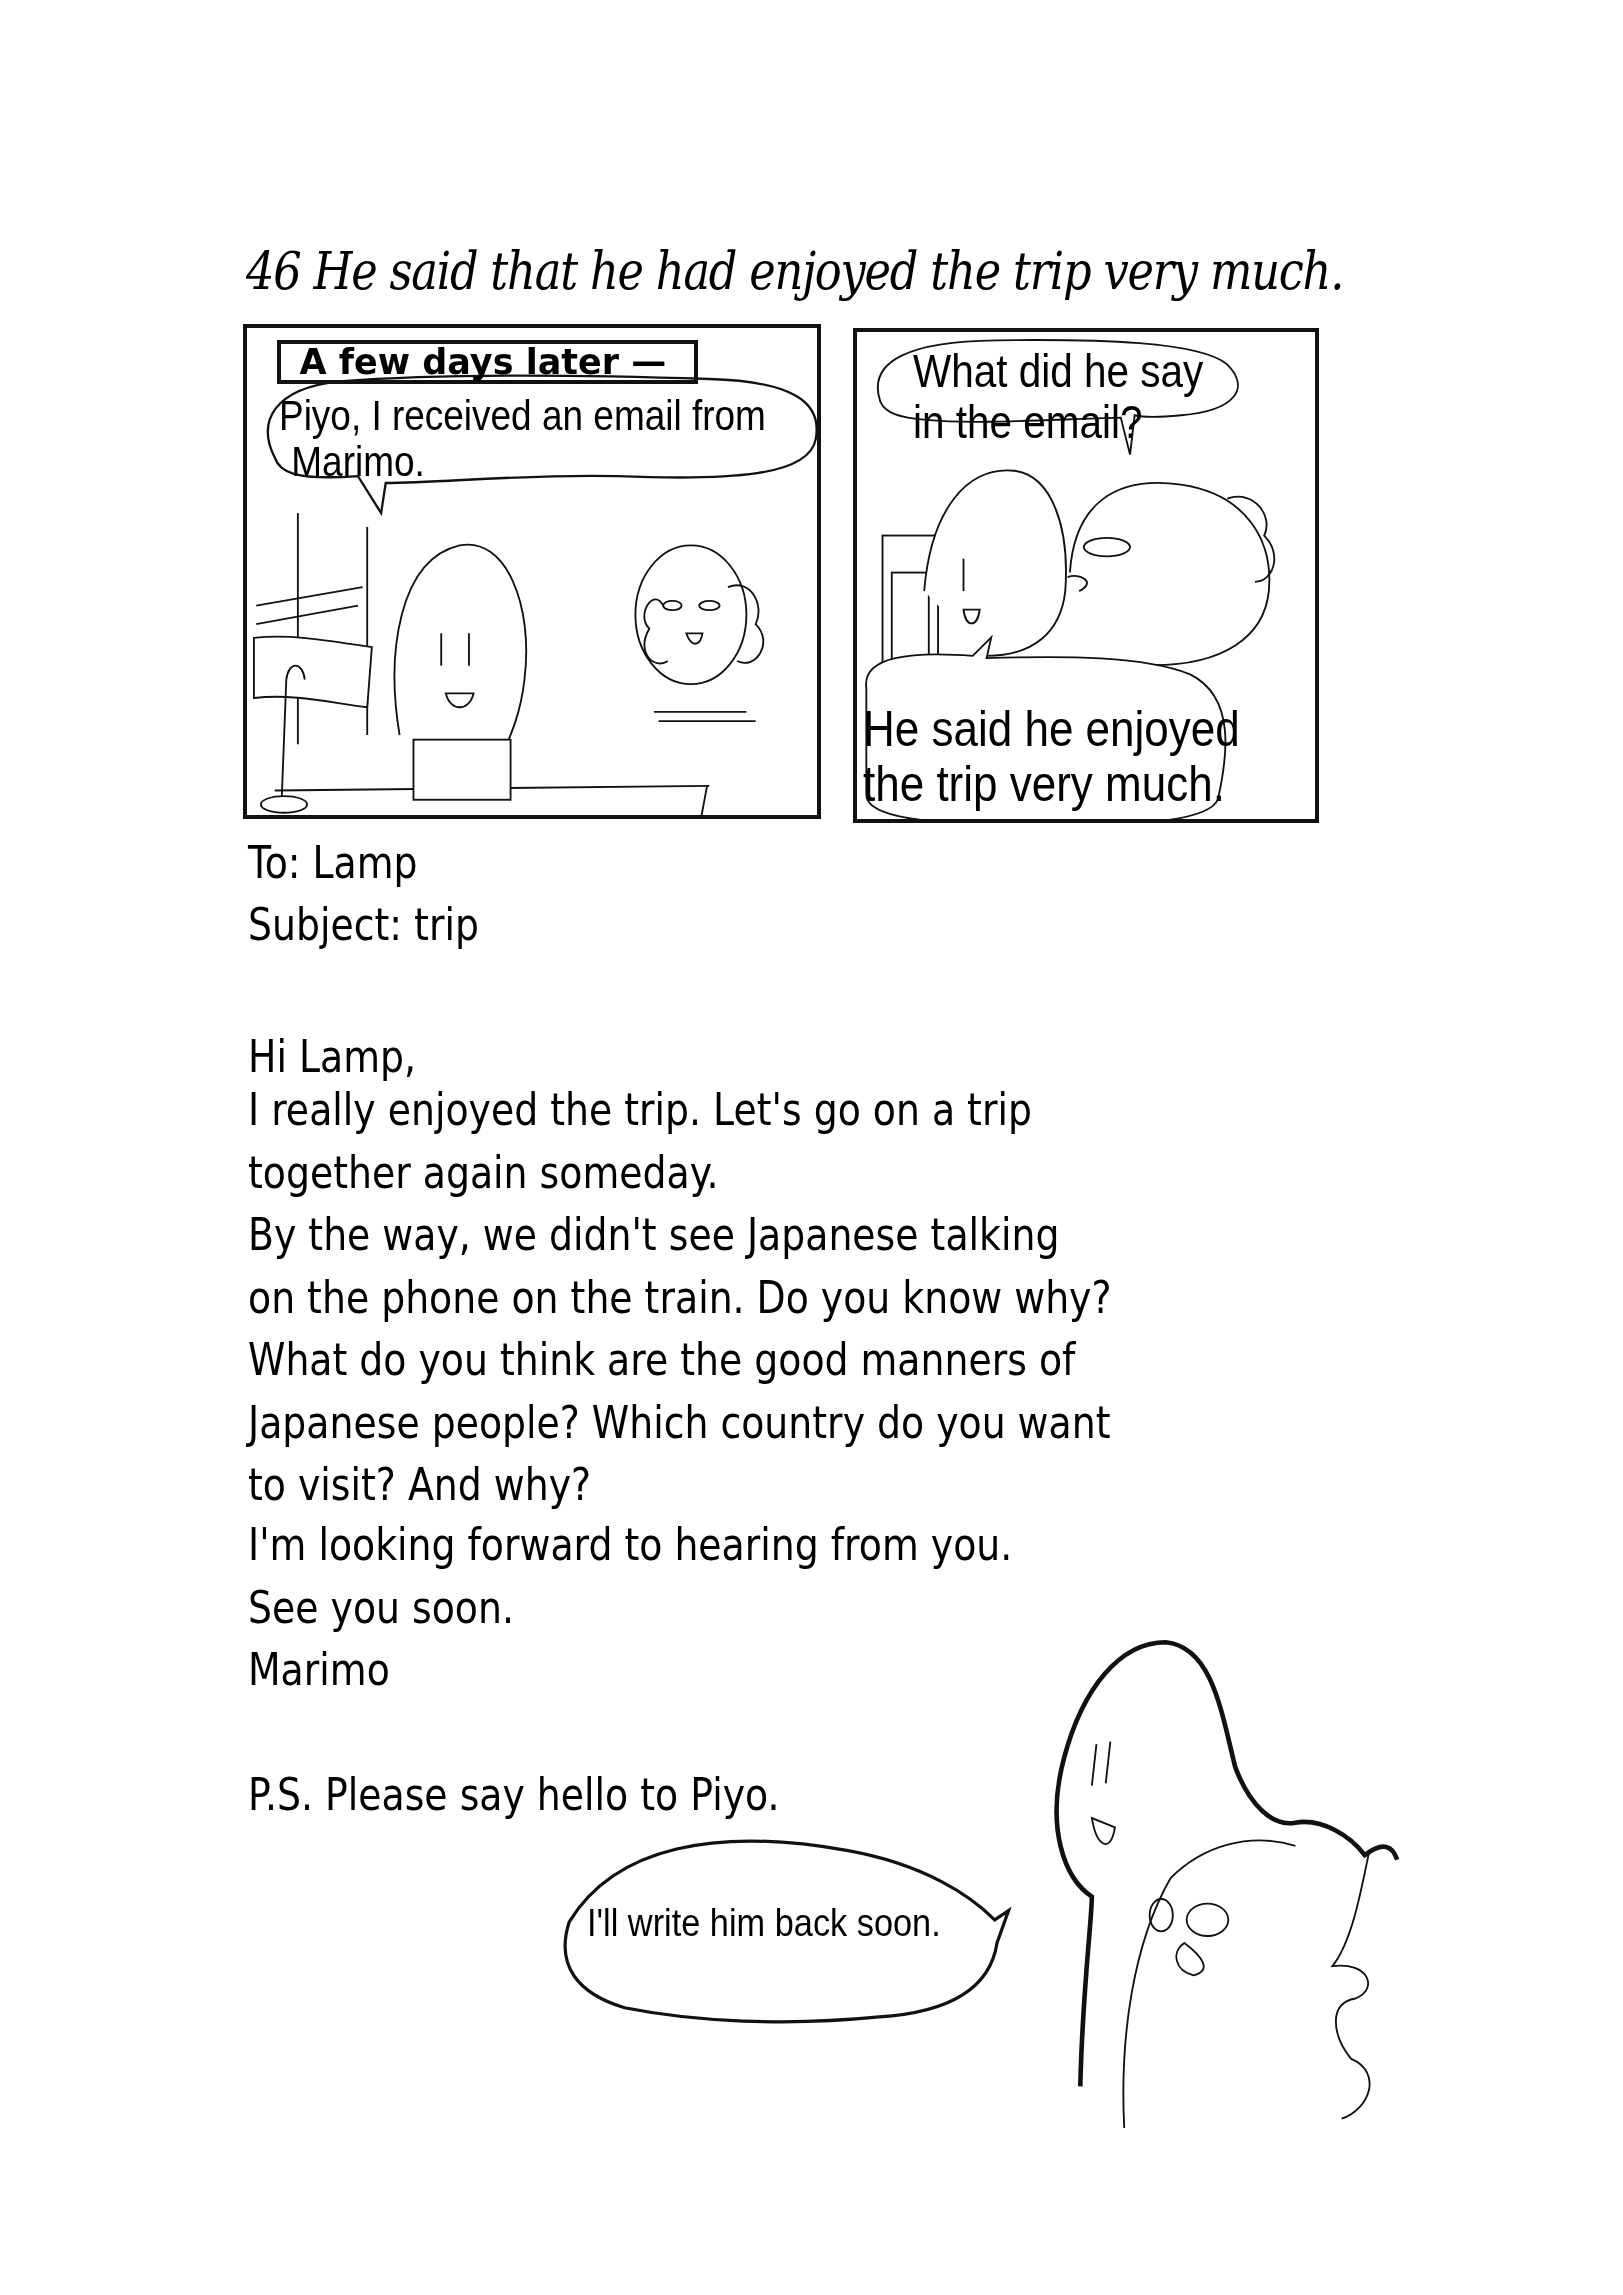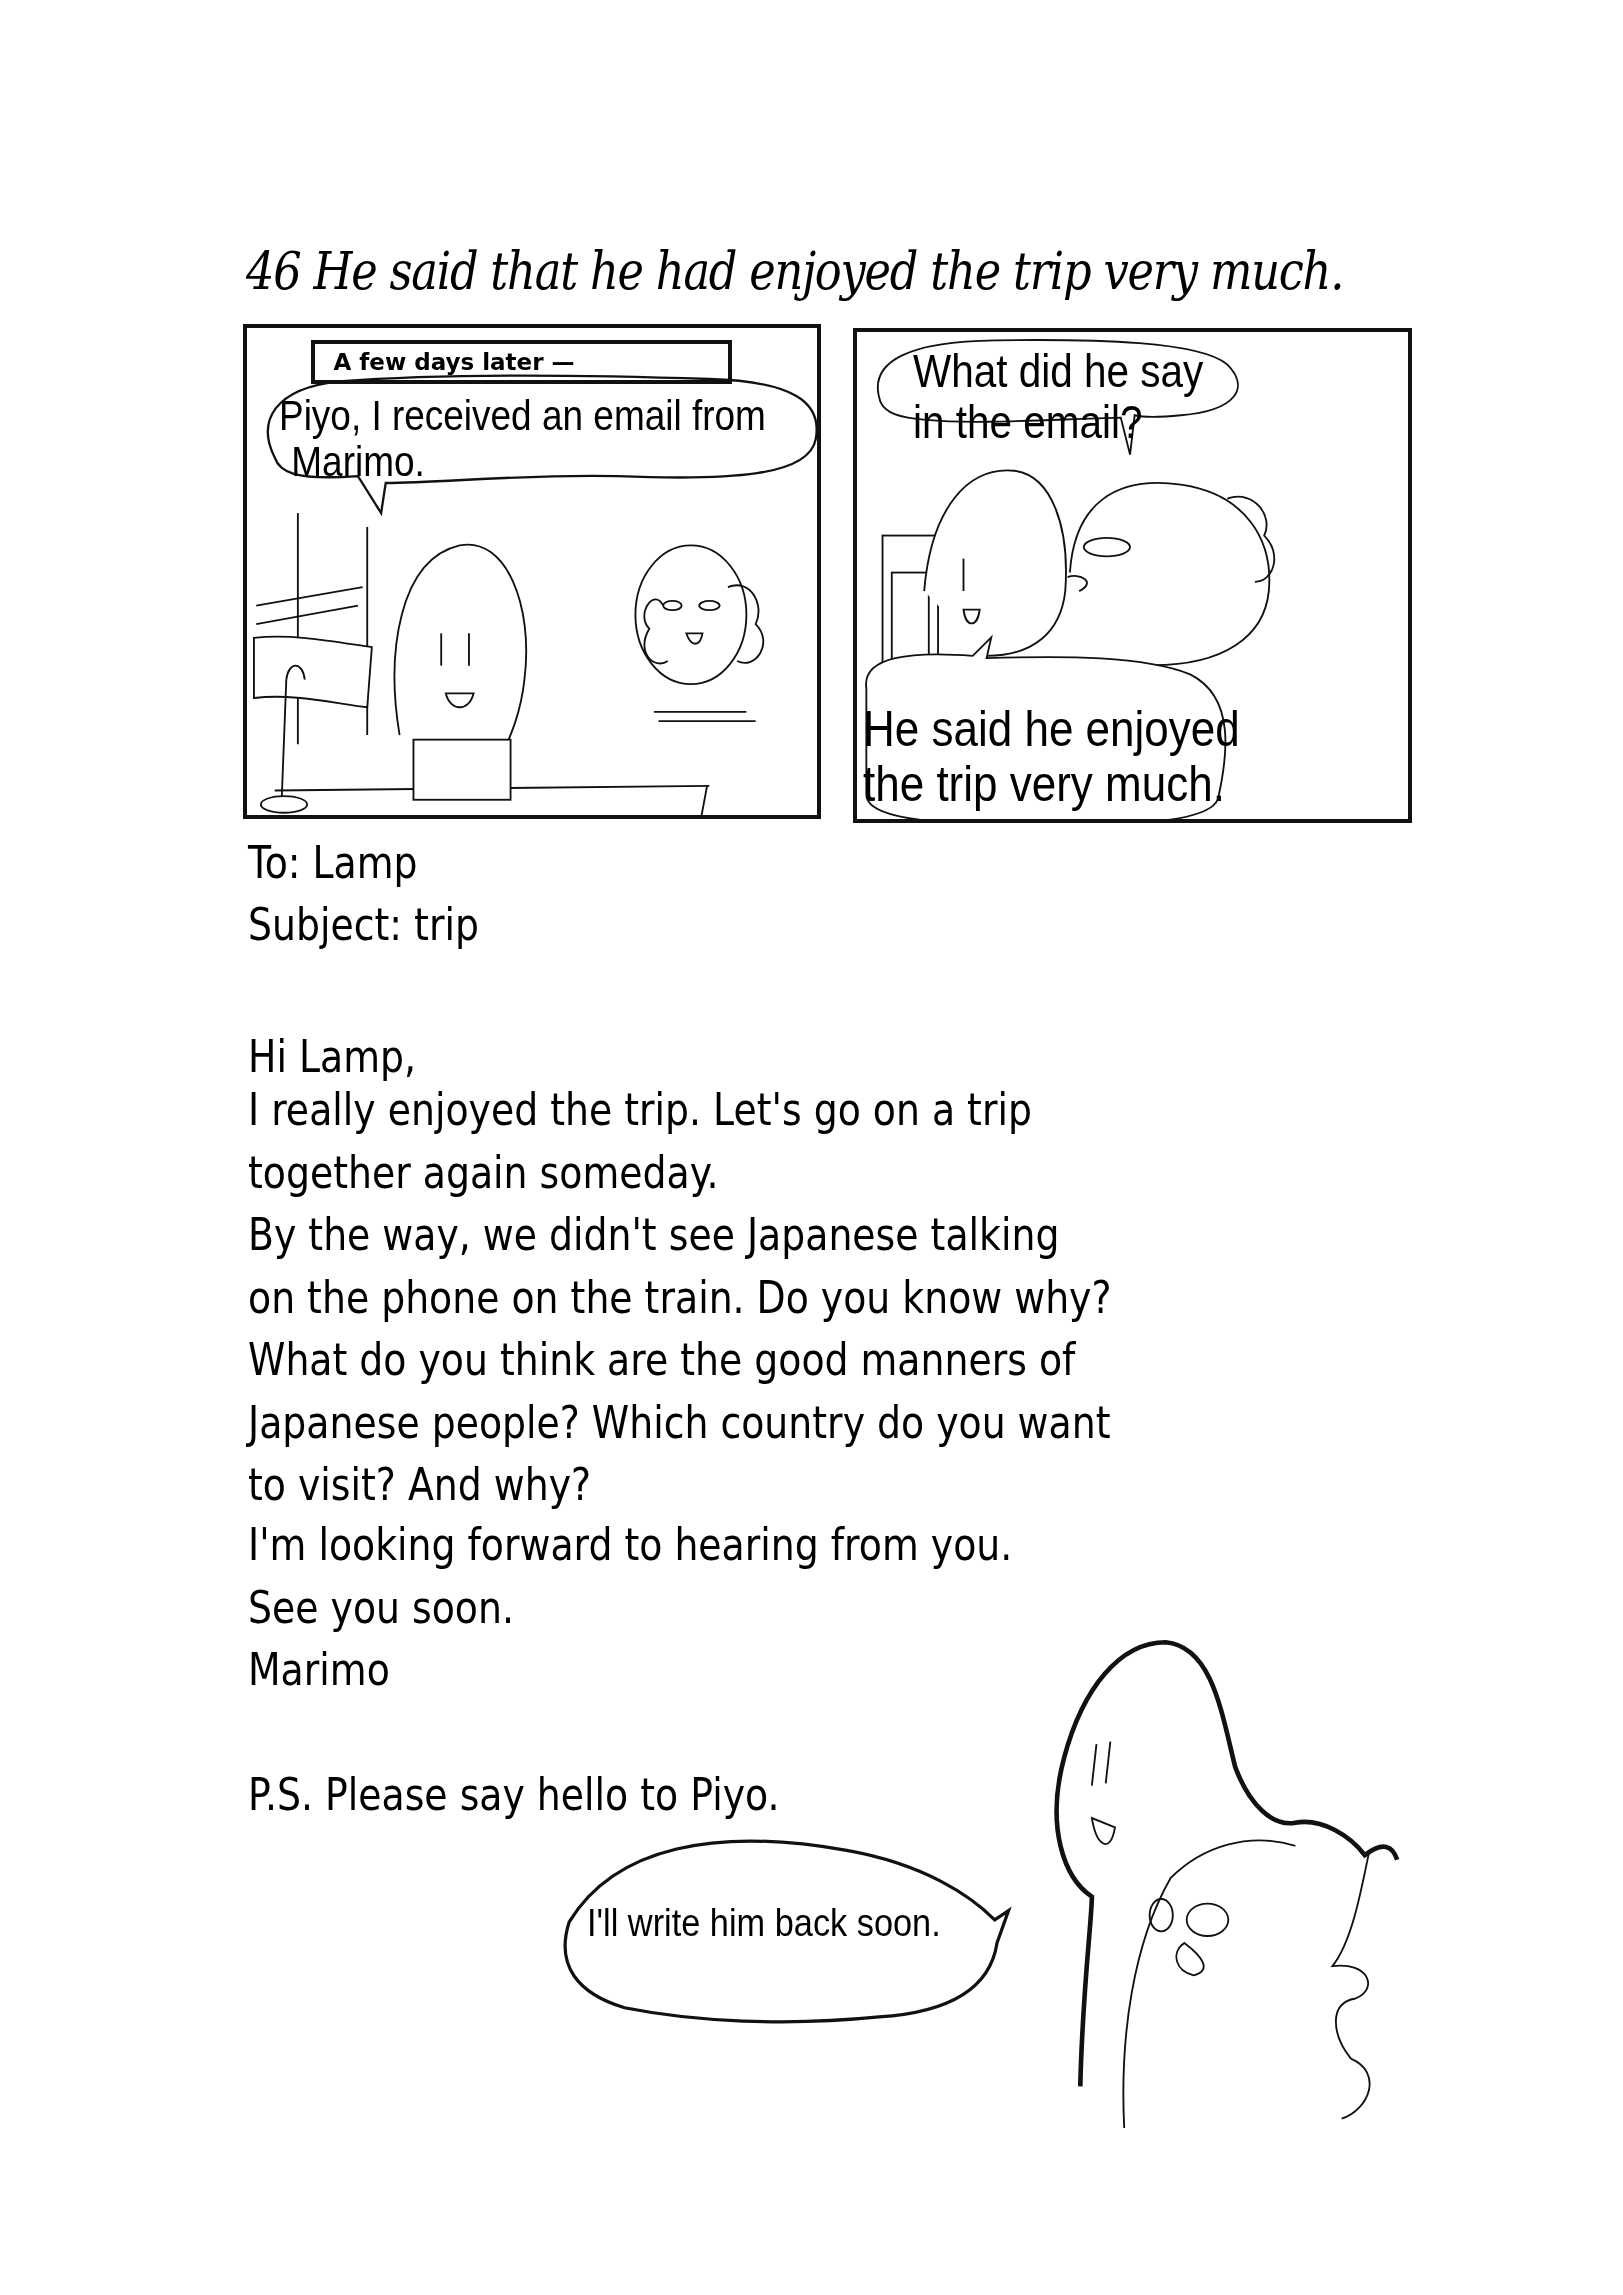--- a/index.html
+++ b/index.html
@@ -1,20 +1,20 @@
 <!DOCTYPE html>
 <html style="font-size:7.4px"><head>
 <meta charset="utf-8">
 <style>
   html, body { margin:0; padding:0; background:#ffffff; }
   body { width:1623px; height:2295px; position:relative; overflow:hidden; color:#000; }
   .abs { position:absolute; }
   .title { left:246px; top:241px; font-family:"DejaVu Serif","Liberation Serif",serif; font-style:italic; font-size:52px; letter-spacing:-1.4px; transform:scaleX(0.86); transform-origin:left top; white-space:nowrap; }
   .panel { border:4.6px solid #111; box-sizing:border-box; background:#fff; overflow:hidden; }
-  .caption-box { border:4.2px solid #111; box-sizing:border-box; font-family:"DejaVu Sans","Liberation Sans",sans-serif; font-weight:bold; font-size:23px; display:flex; align-items:center; padding-left:18.5px;margin-left:34px; }
+  .caption-box { border:4.2px solid #111; box-sizing:border-box; font-family:"DejaVu Sans","Liberation Sans",sans-serif; font-weight:bold; font-size:35px; display:flex; align-items:center; padding-left:18.5px; }
   .bubble-text { font-family:"Liberation Sans","DejaVu Sans",sans-serif; transform:scaleX(0.88); transform-origin:left top; white-space:nowrap; line-height:1.1; }
   .email-line { left:248px; font-family:"DejaVu Sans","Liberation Sans",sans-serif; font-size:45px; white-space:nowrap; transform:scaleX(0.84); transform-origin:left top; line-height:1; }
   svg.art { position:absolute; left:0; top:0; }
 </style>
 </head>
 <body>
 
 <div class="abs title">46 He said that he had enjoyed the trip very much.</div>
 
 <div class="abs panel" style="left:243px; top:324px; width:578px; height:495px;">
@@ -54,21 +54,21 @@
   </svg>
   <div class="abs caption-box" style="left:30px; top:11.6px; width:421px; height:44px;">
     <span>A few days later —</span>
   </div>
   <div class="abs bubble-text" style="left:32px; top:65px; font-size:42px;">
     <div>Piyo, I received an email from</div>
     <div style="padding-left:14px;">Marimo.</div>
   </div>
 </div>
 
-<div class="abs panel" style="left:853px; top:328px; width:559px; height:495px;">
+<div class="abs panel" style="left:853px; top:328px; width:466px; height:495px;">
   <svg class="art" width="553" height="495" viewBox="0 0 1195 1070">
     <g stroke="#111" stroke-width="4" fill="none">
 
       <path d="M50,150 C20,60 120,20 300,18 C520,15 740,20 800,70 C850,120 820,170 700,180 C650,185 620,185 600,180 L590,265 L570,185 C400,190 250,200 150,190 C90,185 60,175 50,150 Z" fill="#fff"></path>
 
       <rect x="55" y="440" width="120" height="320" fill="#fff"></rect>
       <rect x="75" y="520" width="80" height="200" fill="#fff"></rect>
 
       <path d="M145,560 C160,380 240,290 340,300 C420,310 460,420 450,560 C440,650 380,700 280,700" fill="#fff"></path>
       <line x1="230" y1="490" x2="230" y2="560"></line>

